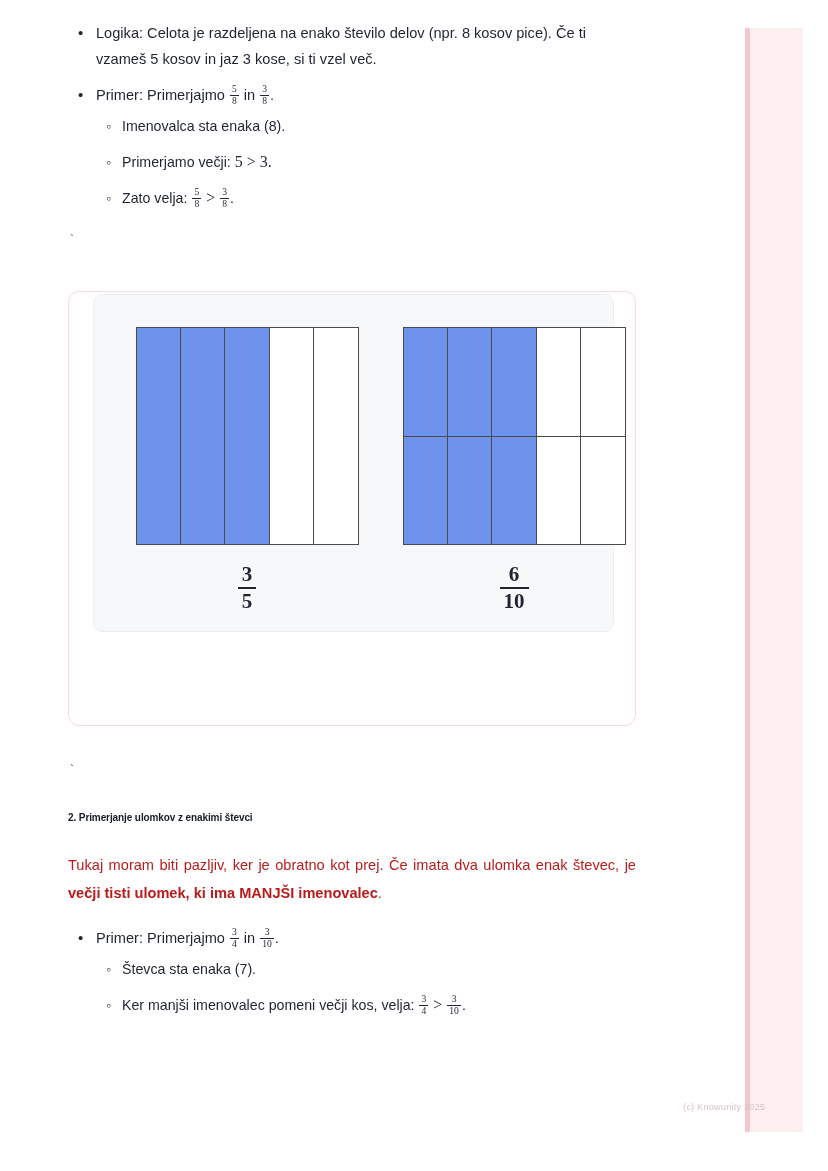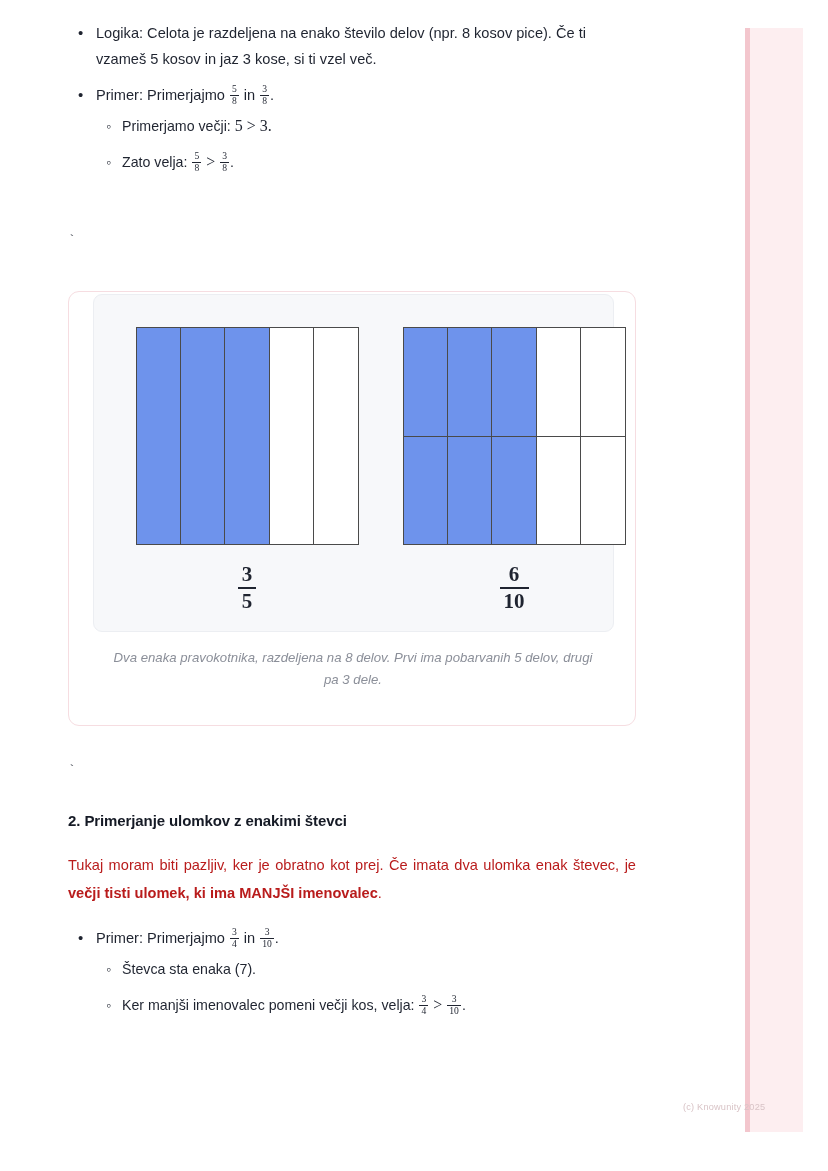--- a/index.html
+++ b/index.html
@@ -182,21 +182,21 @@
     font-style: italic;
     line-height: 22px;
     color: #8b8f99;
   }
 
   
   #section-heading {
     position: absolute;
     left: 68px;
     top: 812px;
-    font-size: 15px;
+    font-size: 10px;
     font-weight: bold;
     color: #151a25;
     letter-spacing: -0.1px;
   }
   #section-paragraph {
     position: absolute;
     left: 68px;
     top: 851px;
     width: 568px;
     font-size: 14.6px;
@@ -235,20 +235,23 @@
 
     <li>
       <span>Logika: Celota je razdeljena na enako število delov (npr. 8 kosov pice). Če ti vzameš 5 kosov in jaz 3 kose, si ti vzel več.</span>
     </li>
 
     <li>
       <span>Primer: Primerjajmo </span><span class="frac"><span class="num">5</span><span class="den">8</span></span><span> in </span><span class="frac"><span class="num">3</span><span class="den">8</span></span><span>.</span>
 
       <ul class="lvl2">
         <li>
+          <span>Imenovalca sta enaka (8).</span>
+        </li>
+        <li>
           <span>Primerjamo večji: </span><span class="mathserif">5 &gt; 3.</span>
         </li>
         <li>
           <span>Zato velja: </span><span class="frac"><span class="num">5</span><span class="den">8</span></span><span class="mathserif"> &gt; </span><span class="frac"><span class="num">3</span><span class="den">8</span></span><span>.</span>
         </li>
       </ul>
     </li>
 
   </ul>
 </div>
@@ -286,21 +289,20 @@
         <div class="cell"></div>
       </div>
       <div class="fraclabel">
         <span class="num">6</span>
         <span class="den">10</span>
       </div>
     </div>
 
   </div>
 
-  <div id="figure-caption">Dva enaka pravokotnika, razdeljena na 8 delov. Prvi ima pobarvanih 5 delov, drugi pa 3 dele.</div>
 </div>
 
 <div class="tick" id="tick-2">`</div>
 
 <div id="section-heading">2. Primerjanje ulomkov z enakimi števci</div>
 
 <div id="section-paragraph"><span>Tukaj moram biti pazljiv, ker je obratno kot prej. Če imata dva ulomka enak števec, je </span><b>večji tisti ulomek, ki ima MANJŠI imenovalec</b><span>.</span></div>
 
 <div id="bullets-bottom">
   <ul class="lvl1">

